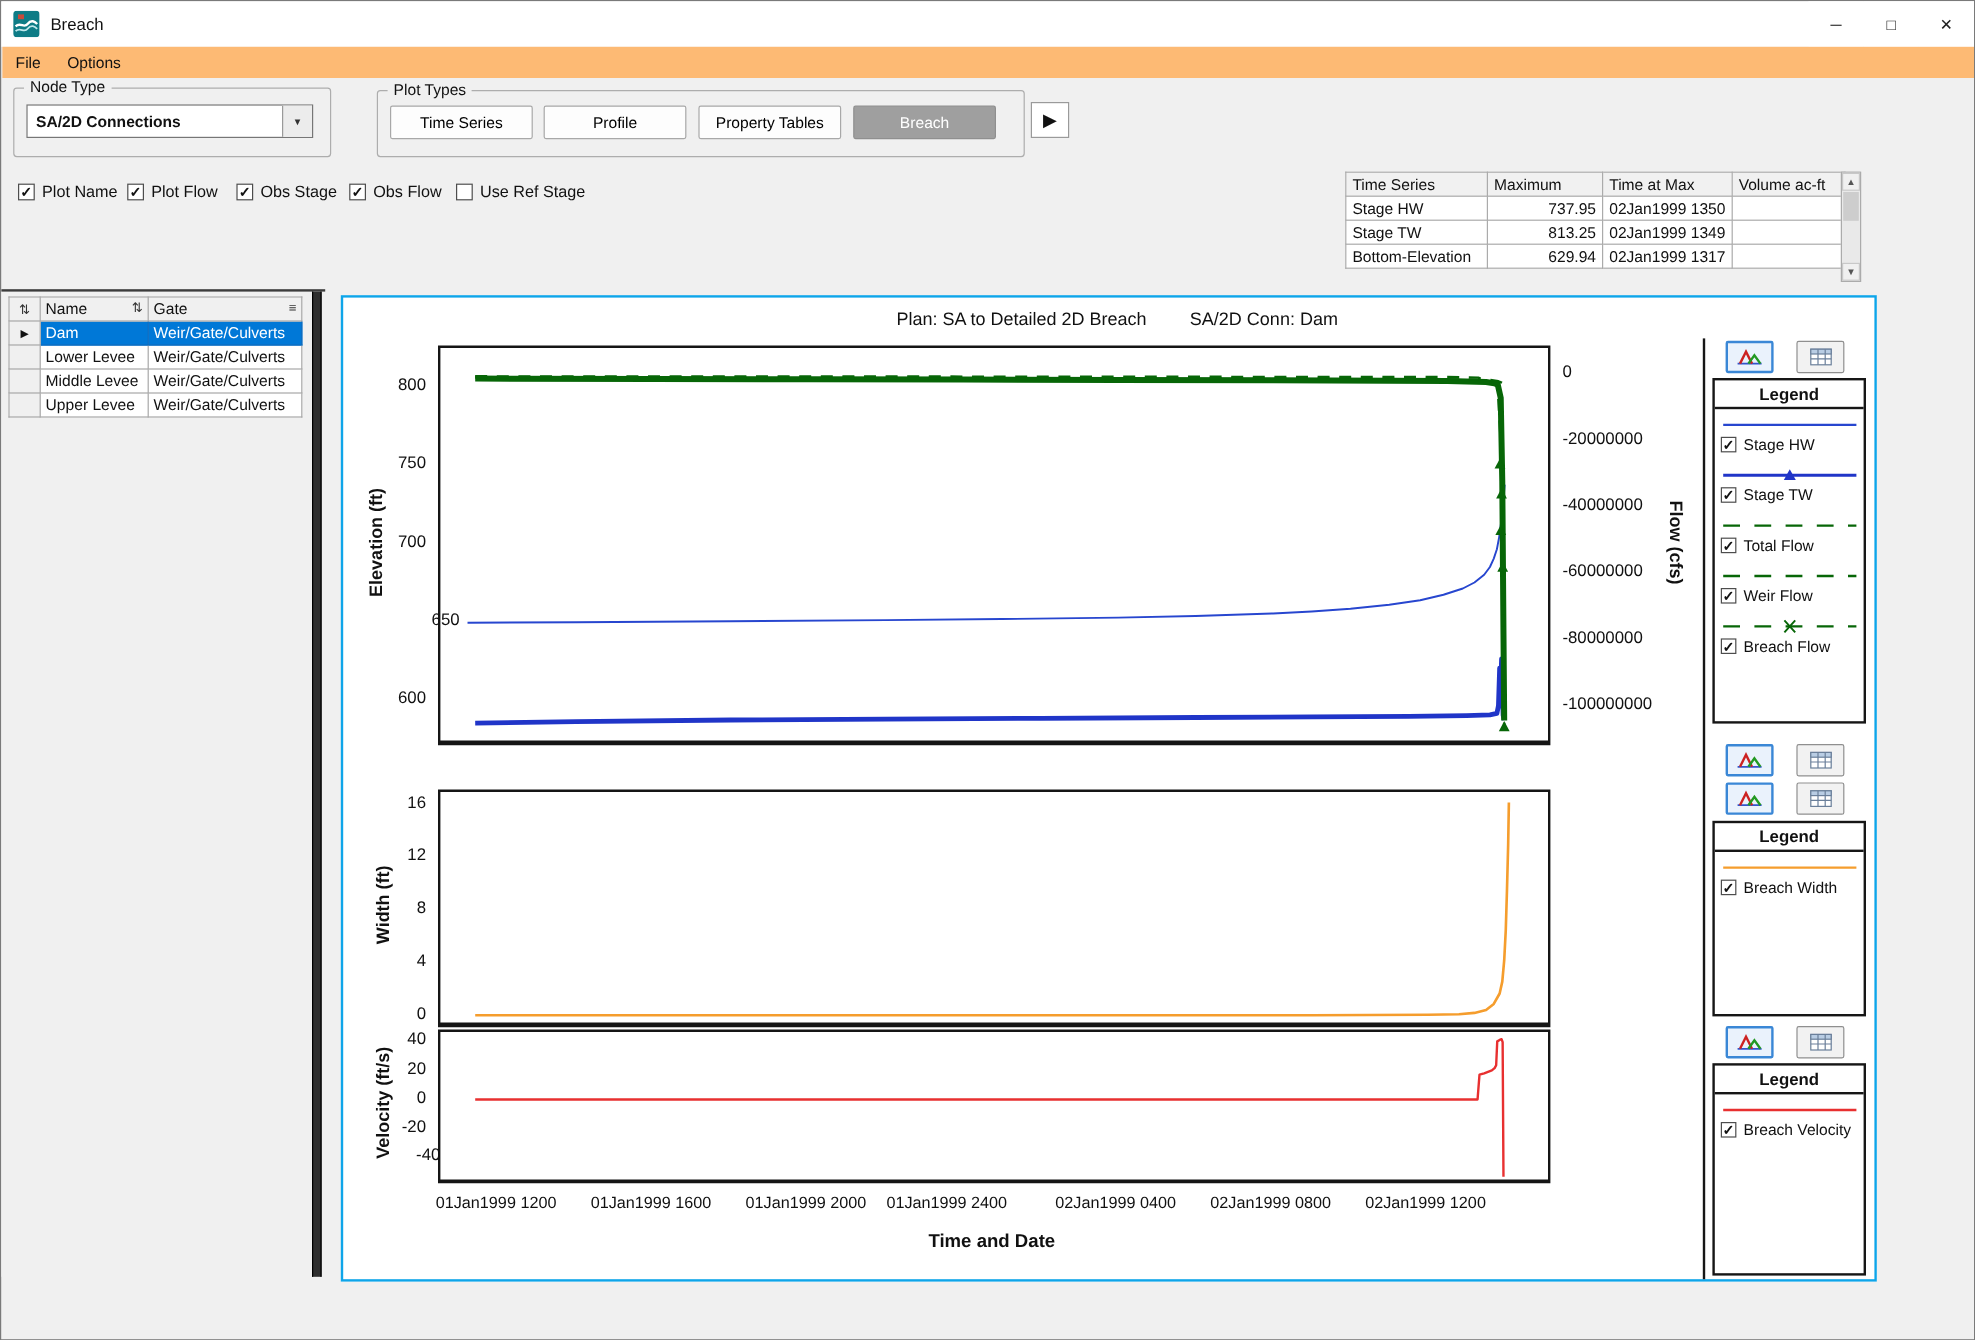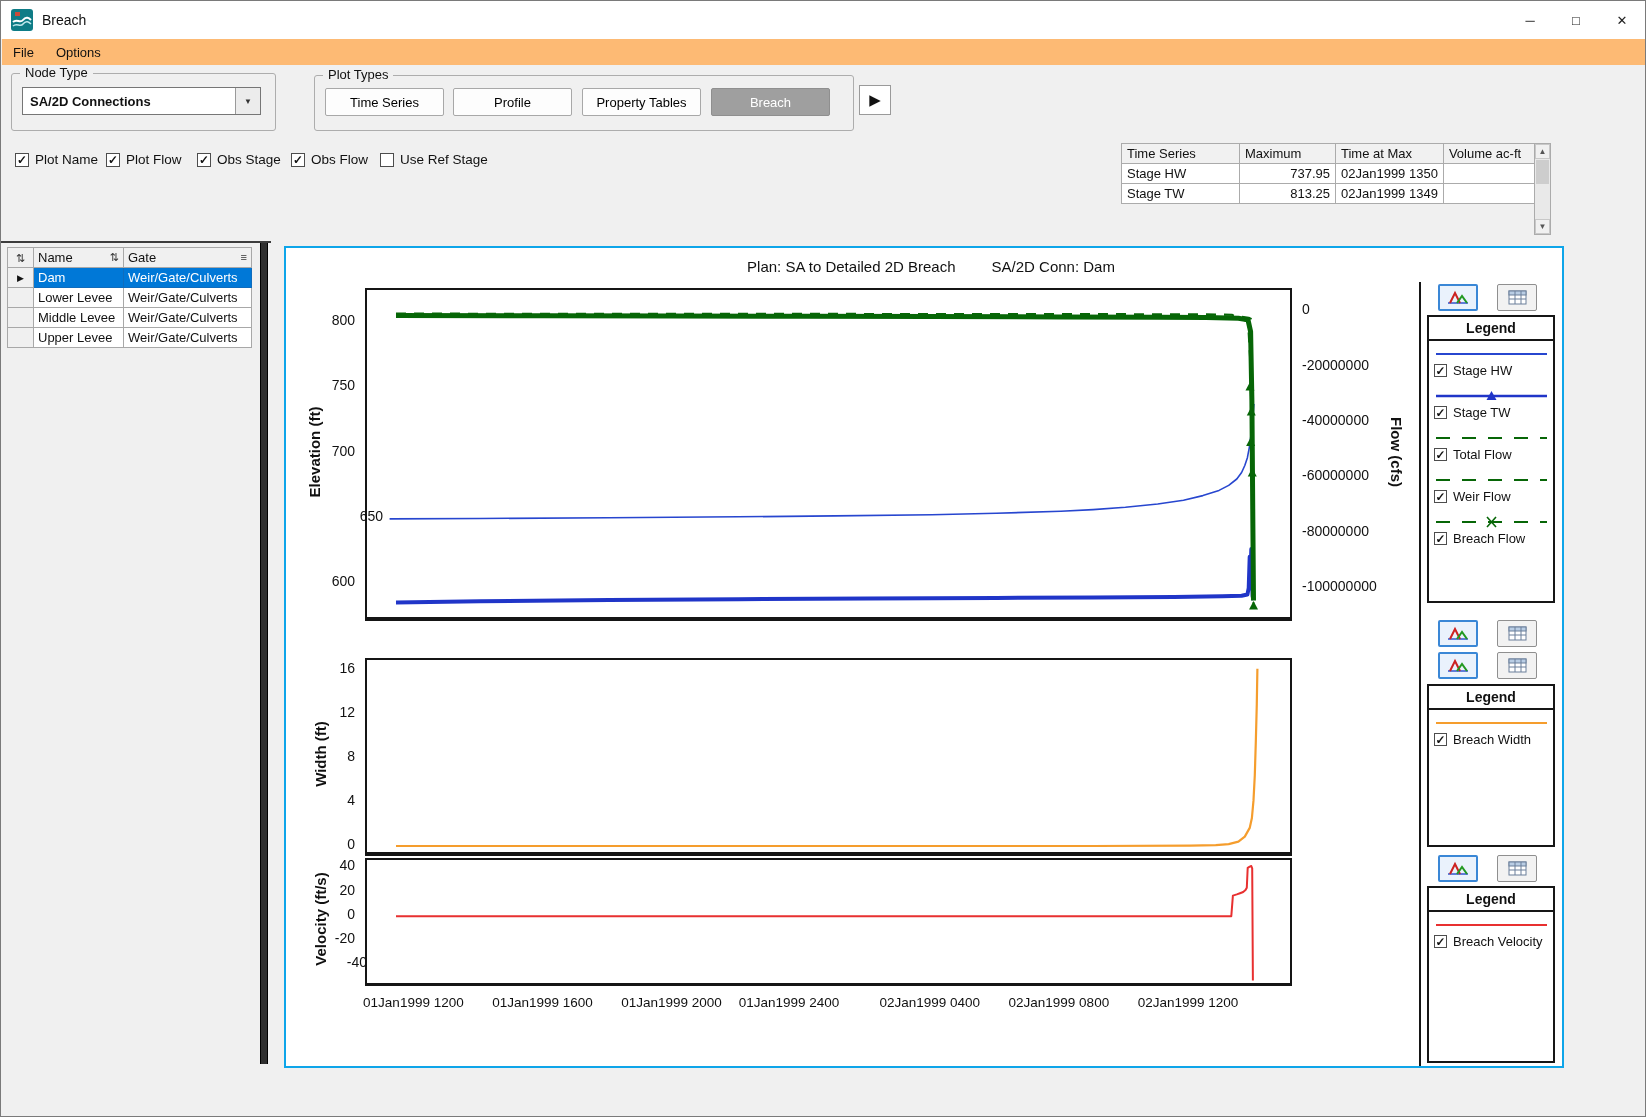--- a/index.html
+++ b/index.html
@@ -177,20 +177,26 @@
       <tr>
         <td>Stage HW</td>
         <td class="num">737.95</td>
         <td>02Jan1999 1350</td>
         <td></td>
       </tr>
       <tr>
         <td>Stage TW</td>
         <td class="num">813.25</td>
         <td>02Jan1999 1349</td>
+        <td></td>
+      </tr>
+      <tr>
+        <td>Bottom-Elevation</td>
+        <td class="num">629.94</td>
+        <td>02Jan1999 1317</td>
         <td></td>
       </tr>
     </tbody>
   </table>
   <div class="sumsb">
     <button class="sb-btn sb-up">▲</button>
     <div class="sb-thumb"></div>
     <button class="sb-btn sb-down">▼</button>
   </div>
 
@@ -260,20 +266,21 @@
         <polyline points="29.0,186.0 242.0,186.0 500.2,186.0 726.1,186.0 823.0,185.6 848.8,185.2 861.7,184.1 871.4,181.6 877.8,176.6 882.7,167.9 884.9,158.0 886.5,140.4 887.8,115.2 888.8,82.3 889.8,43.9 890.4,8.8" fill="none" stroke="#f59d2d" stroke-width="2.2" stroke-linejoin="round"></polyline>
       </svg>
     <svg class="chart" id="chart-2" width="923" height="123" viewBox="0 0 923 123">
         <polyline points="29.0,56.3 242.0,56.3 500.2,56.3 726.1,56.3 839.1,56.3 864.3,56.2 865.9,35.6 869.8,34.4 873.0,33.2 876.2,32.0 878.5,30.1 879.8,27.7 880.7,7.8 882.7,6.6 884.3,6.0 885.2,8.4 885.9,120.6" fill="none" stroke="#e83030" stroke-width="2" stroke-linejoin="round"></polyline>
       </svg>
 
     <div class="vlab" style="left:28px;top:204px;">Elevation (ft)</div>
     <div class="vlab cw" style="left:1110px;top:204px;">Flow (cfs)</div>
     <div class="vlab" style="left:34px;top:506px;">Width (ft)</div>
     <div class="vlab" style="left:34px;top:671px;">Velocity (ft/s)</div>
+    <div class="xlabel">Time and Date</div>
 
     <div class="vsep"></div>
 
     <div class="pairbtns" id="pair-0">
       <button class="tglbtn sel">
         <svg width="24" height="16" viewBox="0 0 24 16">
           <polyline points="2,13 22,13" stroke="#3355cc" stroke-width="1.5" fill="none"></polyline>
           <polyline points="4,13 9,3 14,13" stroke="#cc2222" stroke-width="2" fill="none"></polyline>
           <polyline points="11,13 16,6 21,13" stroke="#229922" stroke-width="2" fill="none"></polyline>
         </svg>

